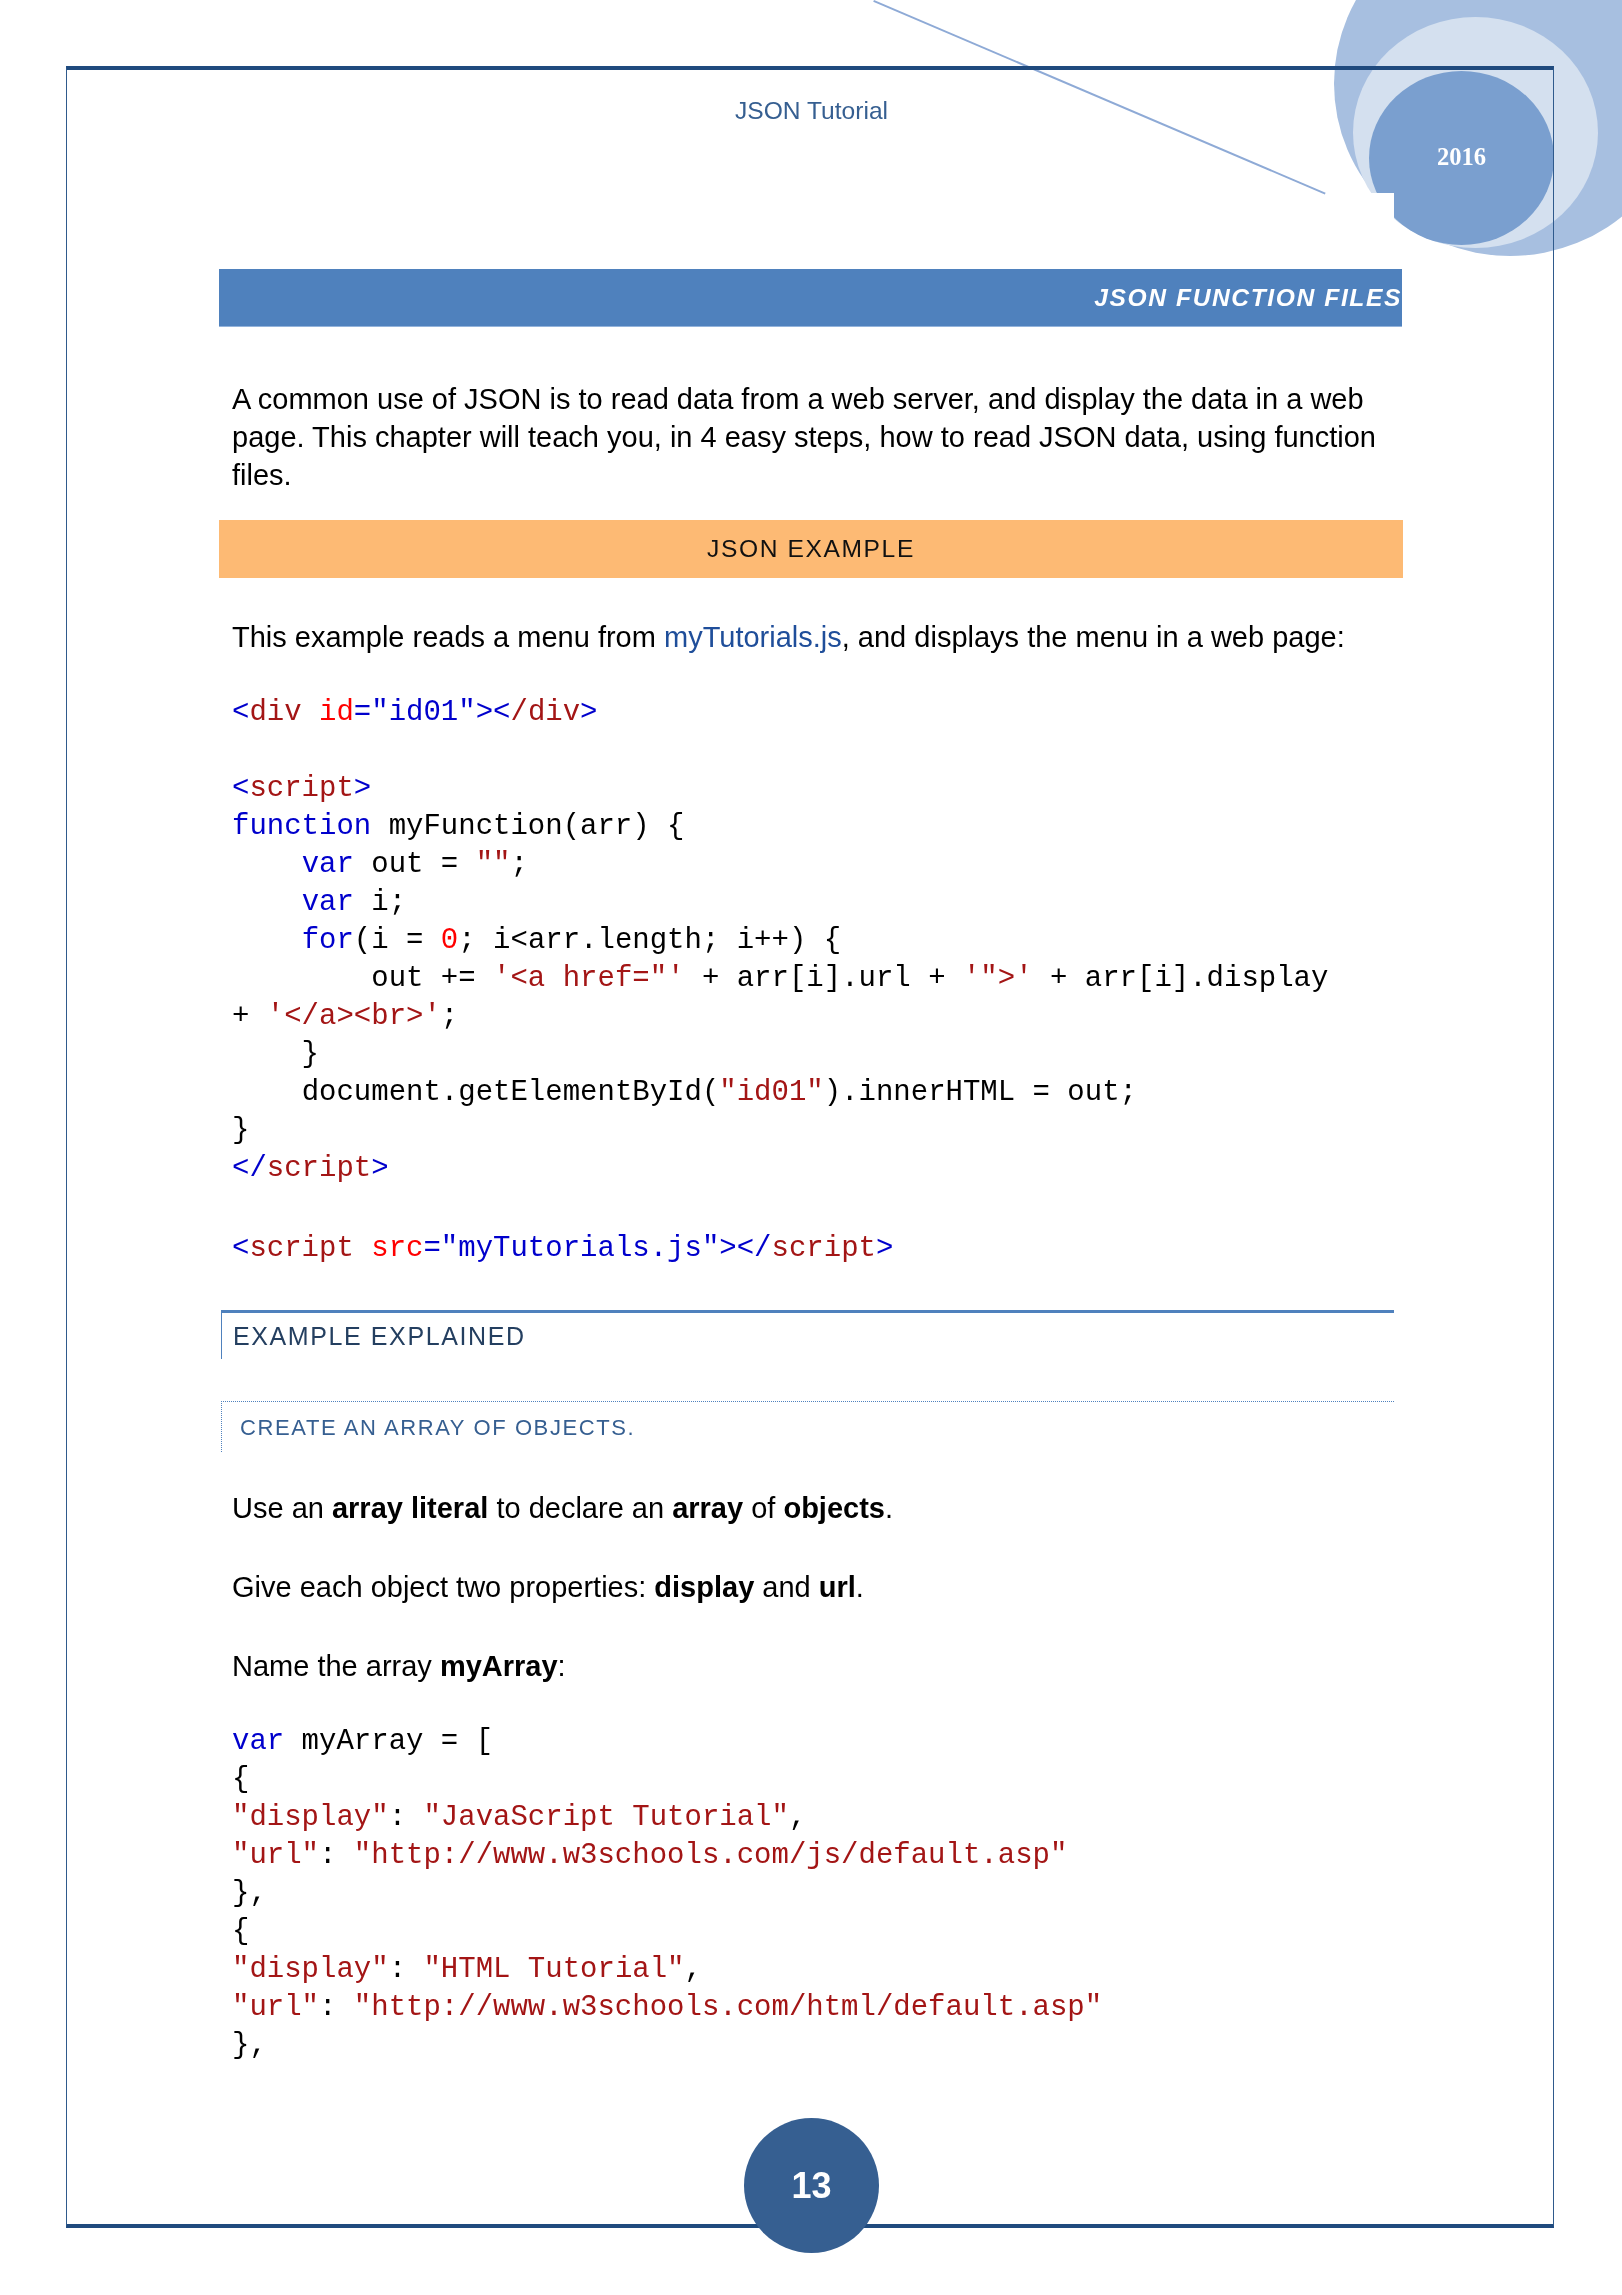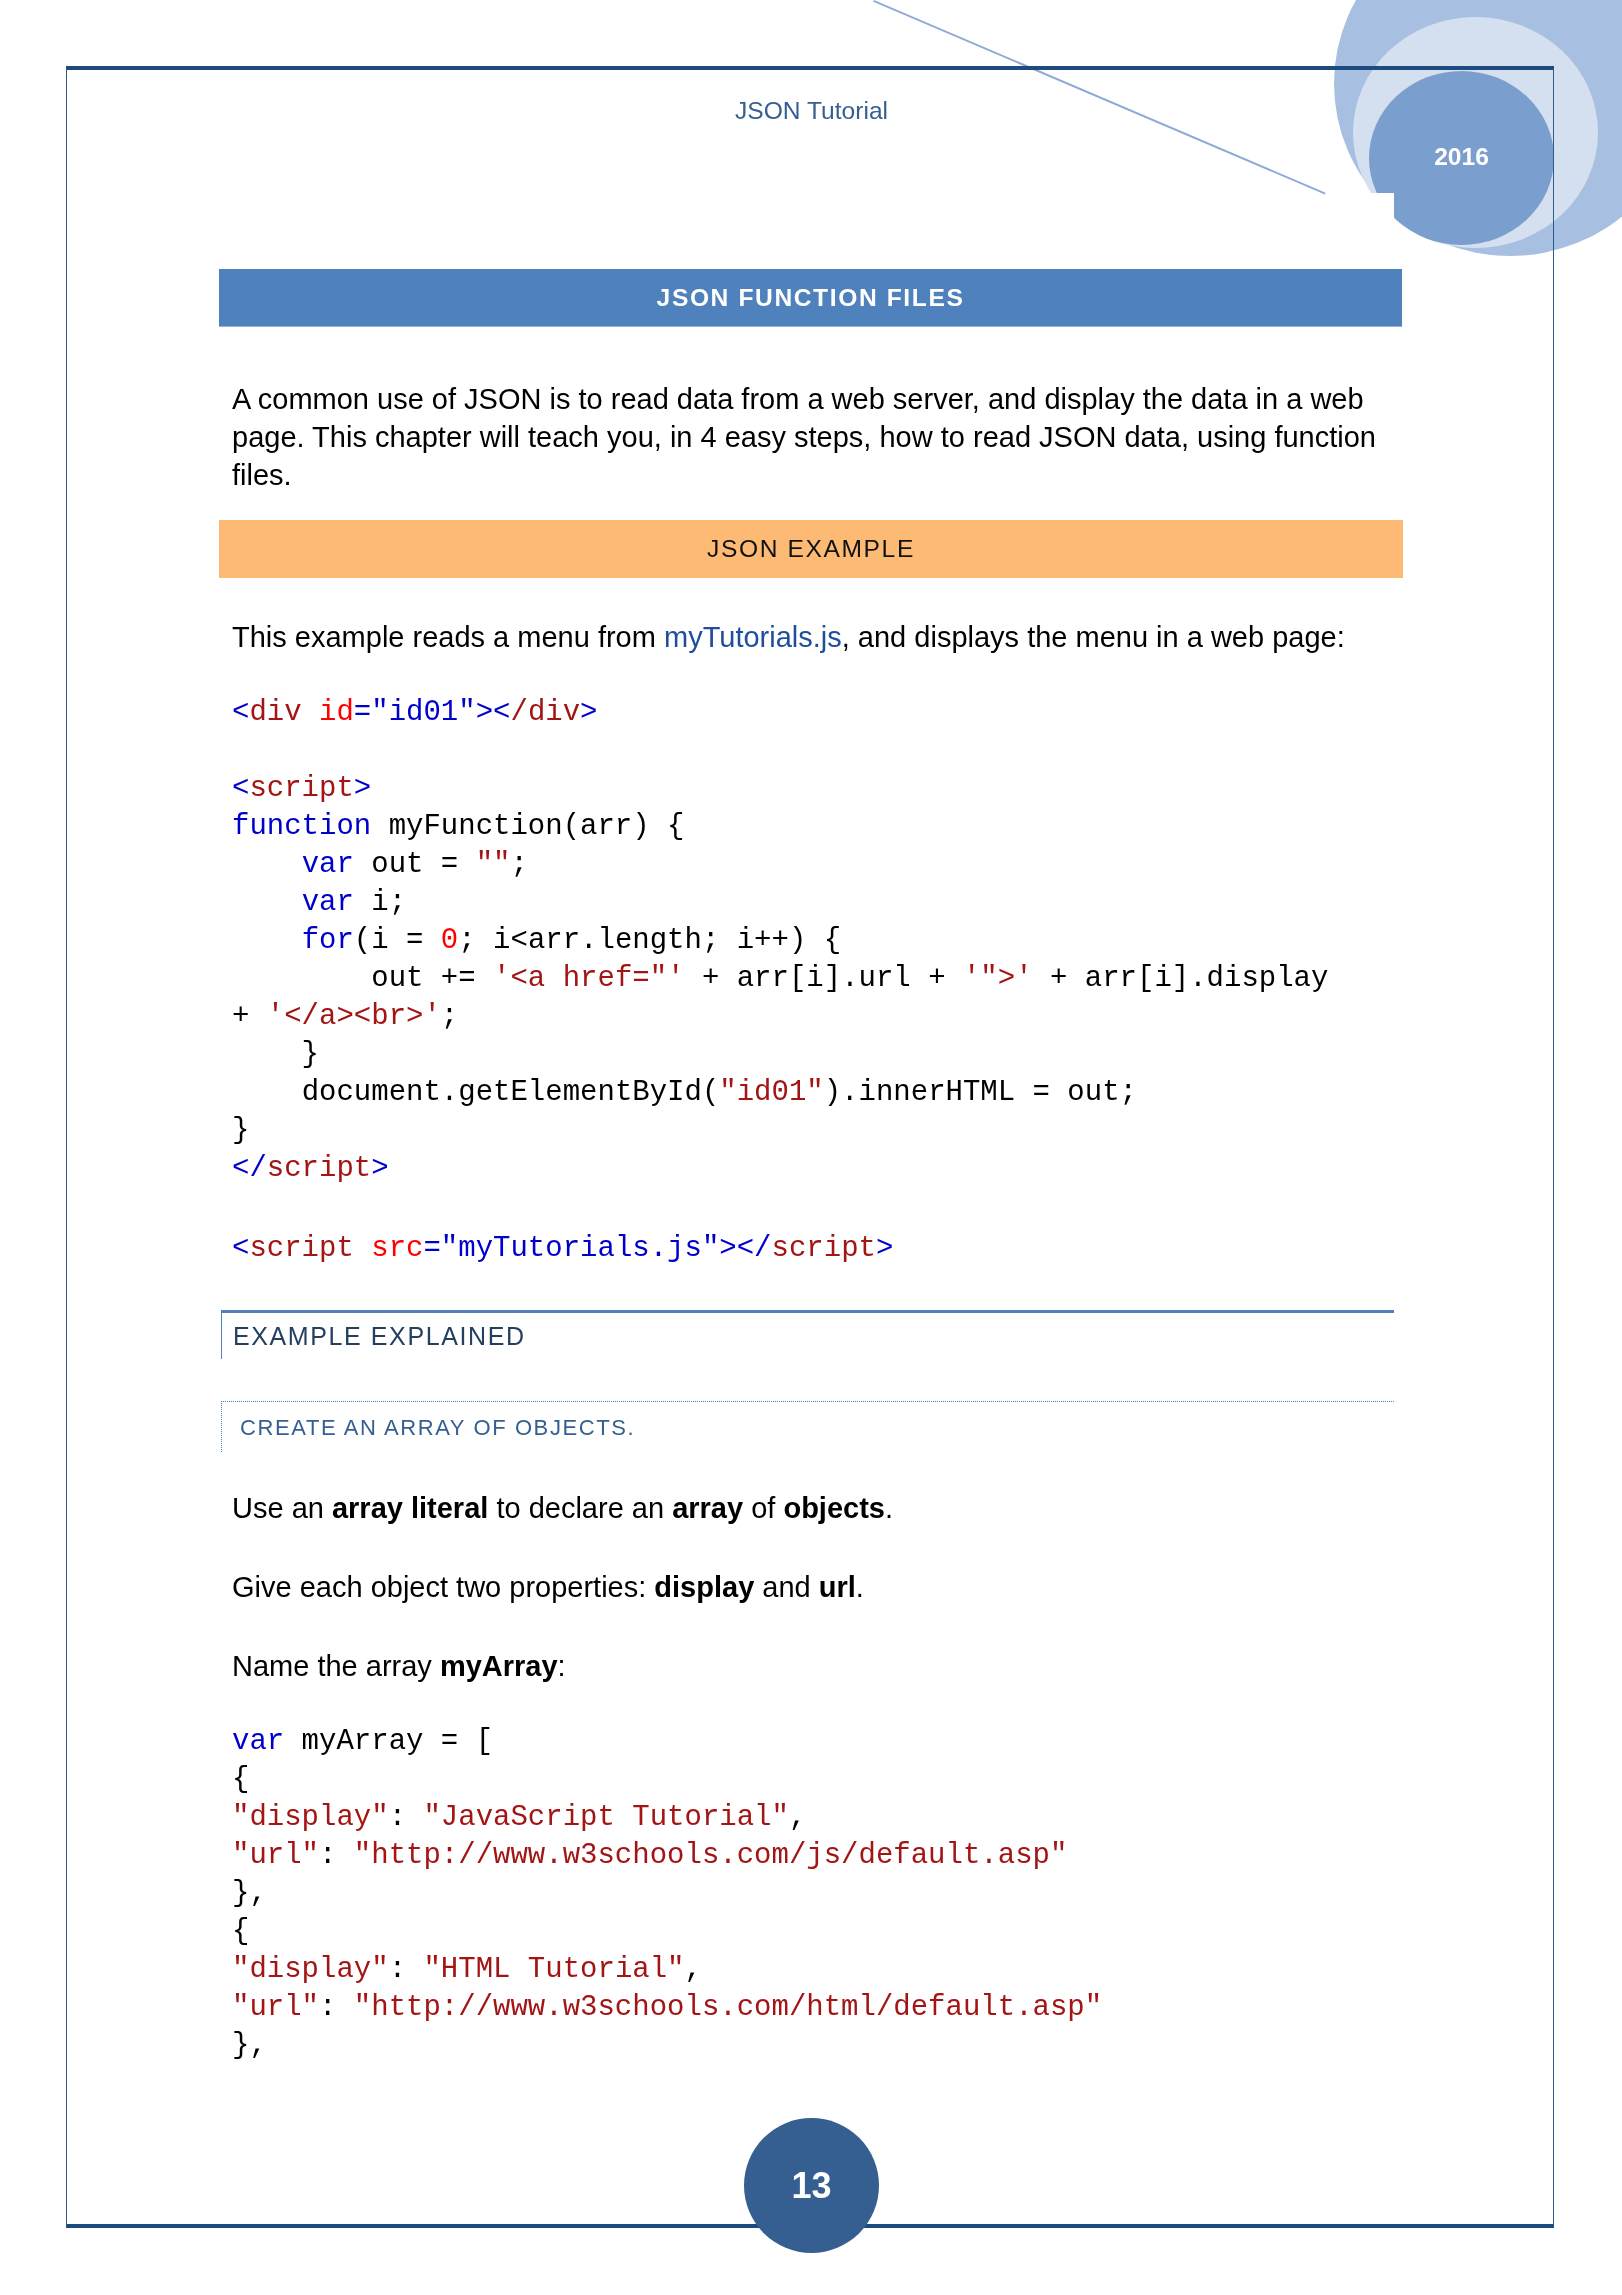--- a/index.html
+++ b/index.html
@@ -5,23 +5,23 @@
   html, body { margin:0; padding:0; background:#ffffff; }
   body { width:1623px; height:2295px; position:relative; overflow:hidden; font-family:"Liberation Sans", sans-serif; }
   .abs { position:absolute; }
   .page-border { left:66px; top:66px; width:1488px; height:2162px; border:1.6px solid #2f5a8c; border-top:4px solid #1f4a7e; border-bottom:4px solid #1f4a7e; box-sizing:border-box; }
   .deco-line { left:874px; top:0; width:491px; height:1.6px; background:#8eaad6; transform-origin:0 0; transform:rotate(23.1deg); }
   .circle { border-radius:50%; }
   .c-outer { left:1334px; top:-89px; width:352px; height:345px; background:#a7bfe0; }
   .c-light { left:1353px; top:17.4px; width:245px; height:231px; background:#d4e0ef; }
   .c-inner { left:1369px; top:71px; width:185px; height:174px; background:#7a9fcf; }
   .cut { left:1299px; top:193px; width:95px; height:48px; background:#ffffff; }
-  .year { left:1369px; top:139px; width:185px; text-align:center; color:#ffffff; font-weight:bold; font-size:24.6px; line-height:35px; }
+  .year { left:1369px; top:139px; width:185px; text-align:center; color:#ffffff; font-weight:bold; font-size:24.6px; line-height:35px;font-family:Liberation Serif, serif; }
   .header-title { left:555px; top:93px; width:513px; text-align:center; color:#365f91; font-size:24.6px; line-height:35px; }
-  .title-bar { left:219px; top:269px; width:1183px; height:58px; background:#4f81bd; border-bottom:1.6px solid #93b3db; box-sizing:border-box; color:#ffffff; font-weight:bold; font-size:24.6px; letter-spacing:1.6px; text-align:center; line-height:57px; }
+  .title-bar { left:219px; top:269px; width:1183px; height:58px; background:#4f81bd; border-bottom:1.6px solid #93b3db; box-sizing:border-box; color:#ffffff; font-weight:bold; font-size:24.6px; letter-spacing:1.6px; text-align:right; line-height:57px;font-style:italic; }
   .sub-bar { left:219px; top:520px; width:1184px; height:58px; background:#fdba74; color:#111; font-size:24.6px; letter-spacing:1.6px; text-align:center; line-height:58px; }
   .para { left:232px; width:1157px; color:#000; font-size:29px; line-height:38px; }
   .link { color:#1f4e9a; }
   .code { left:232px; font-family:"Liberation Mono", monospace; font-size:29px; line-height:38px; white-space:pre; color:#000; }
   .k { color:#0000cc; } .t { color:#a31515; } .a { color:#ff0000; } .s { color:#a31515; } .n { color:#ff0000; } .b { color:#0000cc; }
   .explained-box { left:221px; top:1310px; width:1173px; height:49px; border-top:3.2px solid #4f81bd; border-left:1.6px solid #4f81bd; box-sizing:border-box; }
   .explained-text { left:233px; top:1319px; color:#243f60; font-size:25px; letter-spacing:1.6px; line-height:35px; }
   .create-box { left:221px; top:1401px; width:1173px; height:51px; border-top:1.6px dotted #4f81bd; border-left:1.6px dotted #4f81bd; box-sizing:border-box; }
   .create-text { left:240px; top:1410px; color:#365f91; font-size:22px; letter-spacing:1.6px; line-height:35px; }
   .page-num { left:744px; top:2118px; width:135px; height:135px; background:#365f91; color:#fff; font-weight:bold; font-size:36px; line-height:135px; text-align:center; border-radius:50%; }

